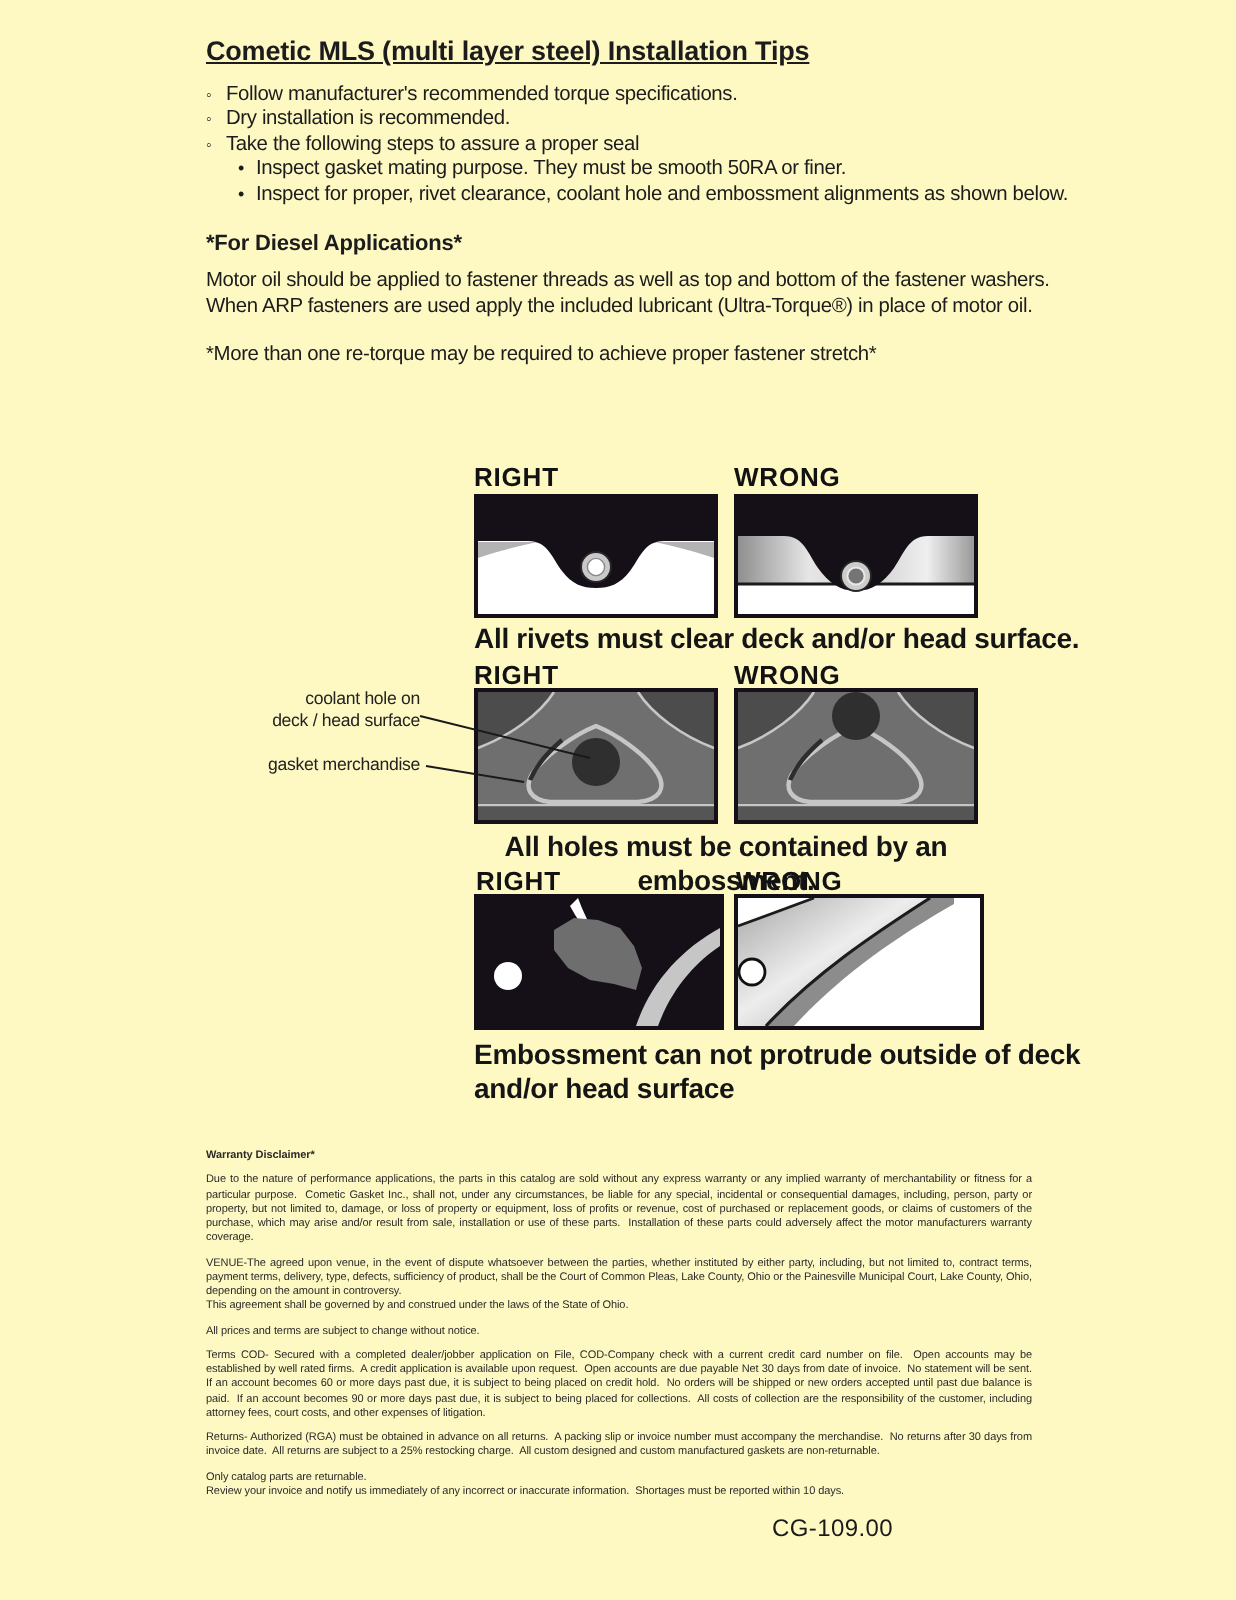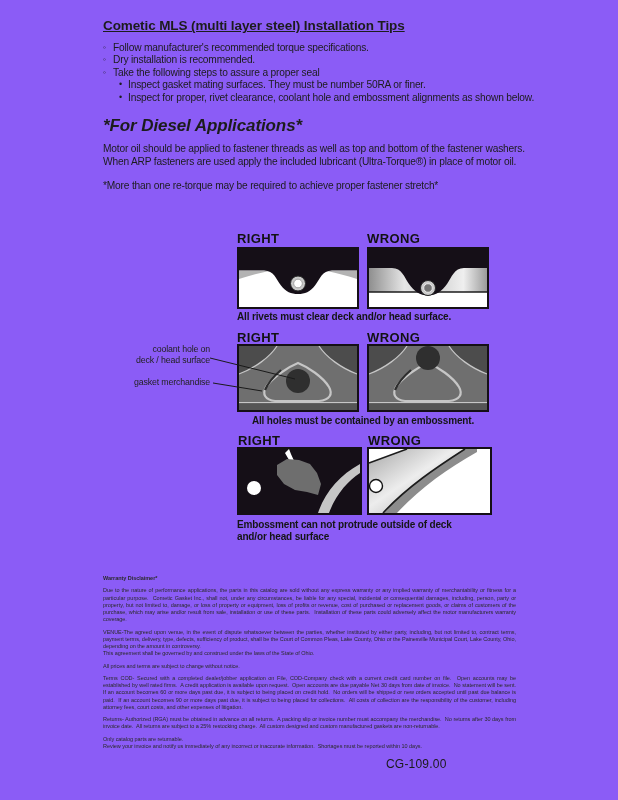--- a/index.html
+++ b/index.html
@@ -1,45 +1,45 @@
 <!DOCTYPE html>
 <html><head>
 <meta charset="utf-8">
 <style>
   html,body { margin:0; padding:0; background:#e8e8e8; }
   .page {
     position:relative; width:618px; height:800px; margin:0 auto;
-    background:#8b5cf6; overflow:hidden;
+    background:#fef9c3; overflow:hidden;
     font-family:"Liberation Sans","DejaVu Sans",sans-serif;
     color:#1c1c1c;
   }
   
   .text-block { position:absolute; left:103px; top:18px; width:447px; }
   .title {
     font-size:13.5px; font-weight:bold; letter-spacing:-0.1px;
     text-decoration:underline; margin:0 0 9px 0;
   }
   .bullets { list-style:none; margin:0; padding:0; font-size:10.2px; line-height:1.22; letter-spacing:-0.18px; }
   .bullets li { position:relative; }
   .b1 { padding-left:10px; }
   .b2 { padding-left:25px; }
   .glyph { position:absolute; left:0; top:0; }
   .b2 .glyph { left:16px; }
   .glyph.open { font-size:8px; top:1px; }
   .glyph.dot  { font-size:9px; top:0px; }
-  .diesel-heading { font-size:17px; font-weight:bold; margin:12px 0 7px 0; letter-spacing:-0.1px;font-style:italic; }
+  .diesel-heading { font-size:11px; font-weight:bold; margin:12px 0 7px 0; letter-spacing:-0.1px; }
   .para { font-size:10.2px; line-height:1.24; letter-spacing:-0.18px; margin:0 0 12px 0; }
   .note { margin-bottom:0; }
   
   .dg-label {
     position:absolute; width:122px; 
     font-size:13px; font-weight:600; letter-spacing:0.4px; color:#121212;
   }
   .panel { position:absolute; display:block; z-index:1; }
-  .caption { position:absolute; font-size:10px; font-weight:bold; letter-spacing:-0.15px; line-height:1.18; color:#151515; }
+  .caption { position:absolute; font-size:14px; font-weight:bold; letter-spacing:-0.15px; line-height:1.18; color:#151515; }
   .caption.centered { width:252px; text-align:center; }
   .side-label { position:absolute; font-size:8.8px; line-height:1.2; text-align:right; letter-spacing:-0.15px; color:#222; z-index:2; }
   .leader-lines { position:absolute; z-index:3; pointer-events:none; }
   
   .legal { position:absolute; left:103px; top:575px; width:413px; font-size:5.5px; line-height:1.32; letter-spacing:-0.04px; color:#2a2a2a; }
   .legal p { margin:0 0 5px 0; text-align:justify; white-space:pre-wrap; }
   .legal .lh { font-weight:bold; margin-bottom:5px; }
   .legal .tight { margin-bottom:0; }
   
   .page-code { position:absolute; left:386px; top:757px; font-size:12px; letter-spacing:0.2px; color:#1a1a1a; }
@@ -60,21 +60,21 @@
       <li class="b1">
         <span class="glyph open">◦</span>
         <span>Dry installation is recommended.</span>
       </li>
       <li class="b1">
         <span class="glyph open">◦</span>
         <span>Take the following steps to assure a proper seal</span>
       </li>
       <li class="b2">
         <span class="glyph dot">•</span>
-        <span>Inspect gasket mating surfaces.  They must be number 50RA or finer.</span>
+        <span>Inspect gasket mating purpose.  They must be smooth 50RA or finer.</span>
       </li>
       <li class="b2">
         <span class="glyph dot">•</span>
         <span>Inspect for proper, rivet clearance, coolant hole and embossment alignments as shown below.</span>
       </li>
     </ul>
 
     <h2 class="diesel-heading">*For Diesel Applications*</h2>
     <p class="para">Motor oil should be applied to fastener threads as well as top and bottom of the fastener washers. When ARP fasteners are used apply the included lubricant (Ultra-Torque®) in place of motor oil.</p>
     <p class="para note">*More than one re-torque may be required to achieve proper fastener stretch*</p>

